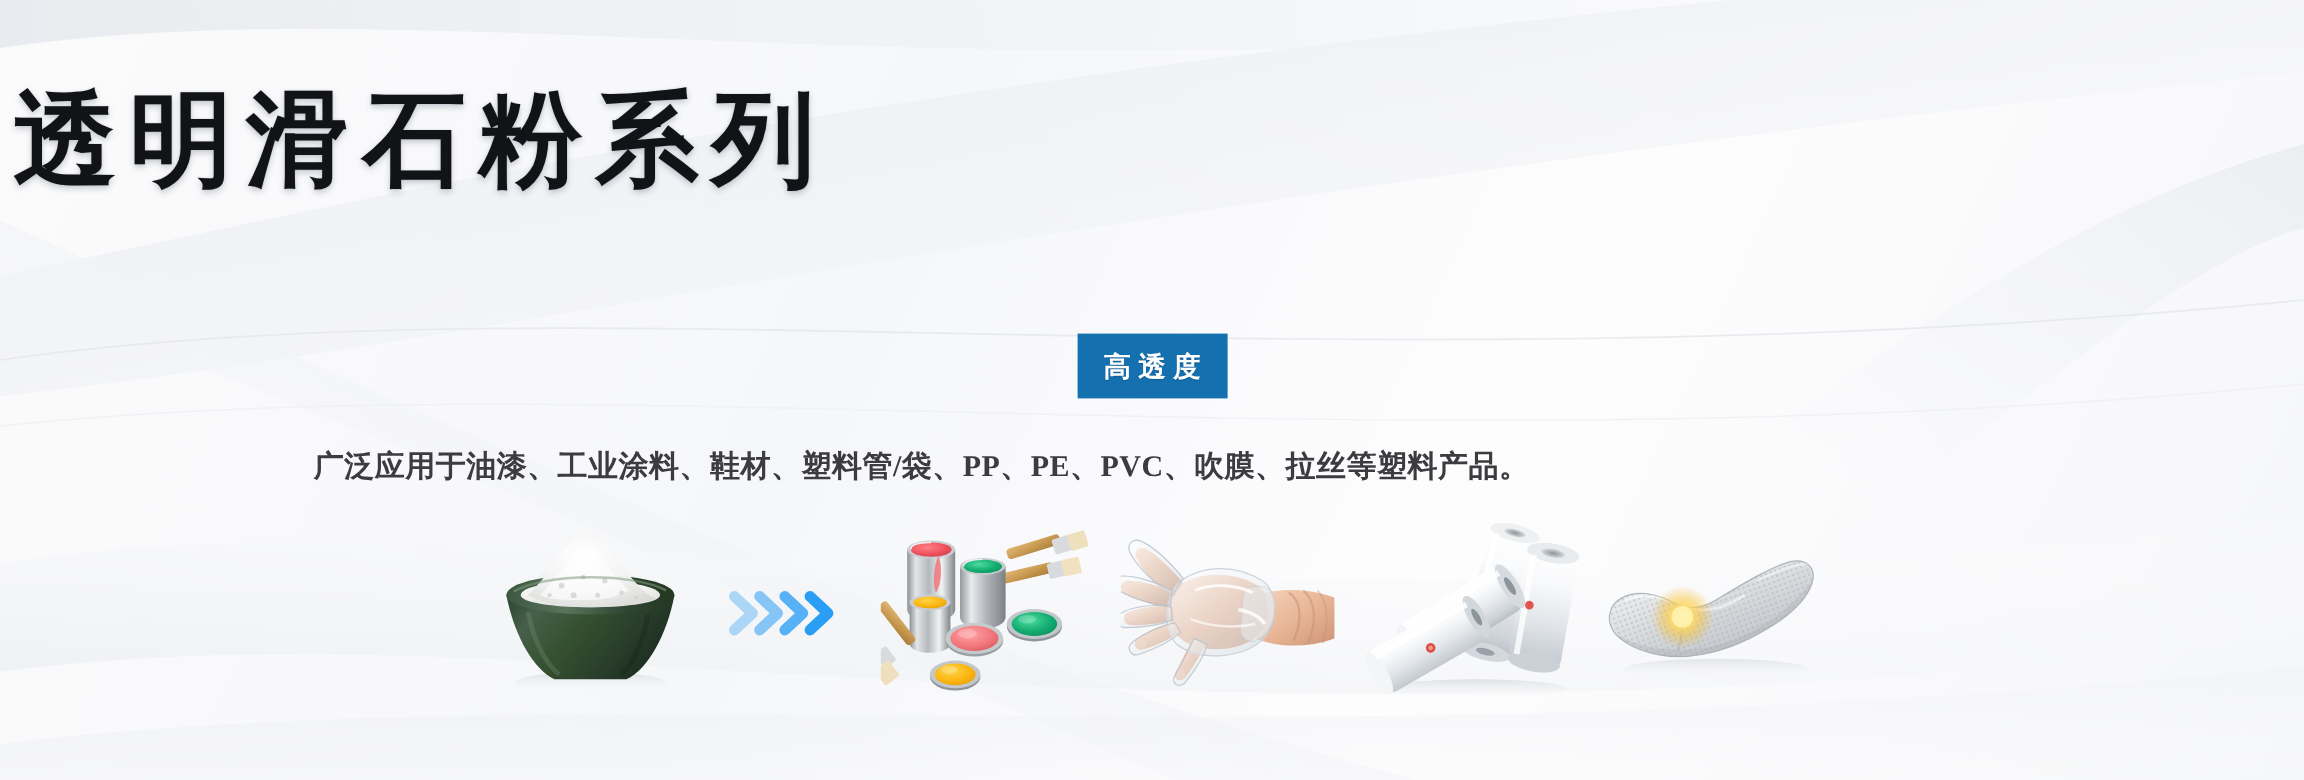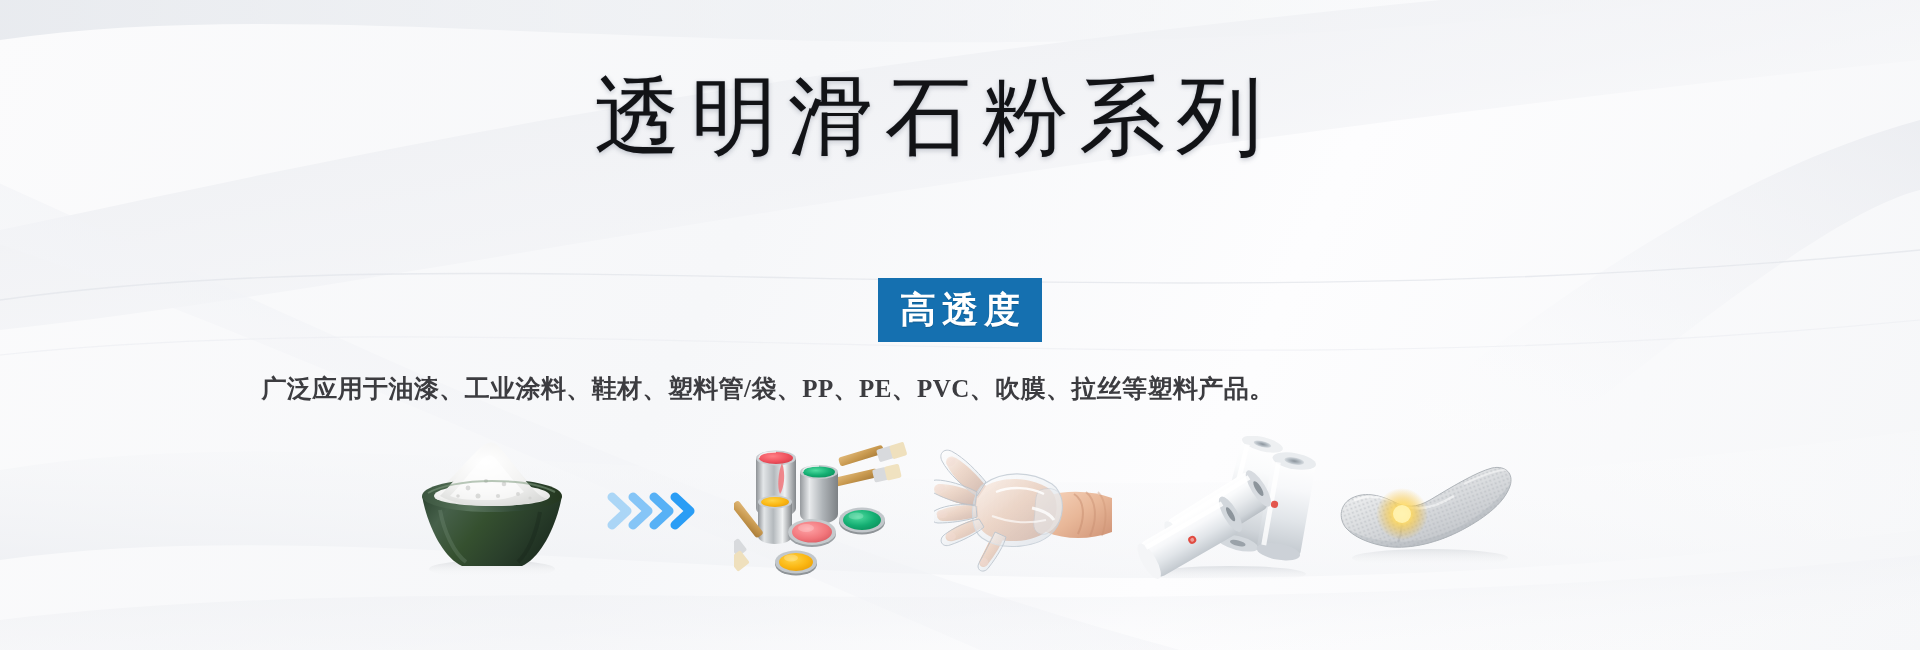--- a/index.html
+++ b/index.html
@@ -30,54 +30,54 @@
     width: 1920px; height: 650px;
     pointer-events: none;
   }
 
   
   .headline {
     position: absolute;
     left: 0;
     top: 74px;
     width: 1856px;
-    text-align: center;
+    text-align: left;
     font-family: "Liberation Serif", "DejaVu Serif", serif;
     font-size: 86px;
     line-height: 1.0;
-    font-weight: 400;
+    font-weight: 700;
     color: #121316;
     letter-spacing: 11px;
     text-indent: 11px;
     text-shadow: 0 2px 5px rgba(80,88,110,0.30), 0 0 1px rgba(60,66,85,0.35);
     white-space: nowrap;
   }
 
   
   .badge-row {
     position: absolute;
     left: 0;
     top: 278px;
     width: 1920px;
     display: flex;
     justify-content: center;
     align-items: flex-start;
     gap: 42px;
   }
   .badge {
-    height: 64px;
+    height: 54px;
     box-sizing: border-box;
     padding: 0 16px;
     display: flex;
     align-items: center;
     justify-content: center;
     background: #1570b0;
     color: #ffffff;
     font-family: "Liberation Serif", "DejaVu Serif", serif;
-    font-size: 36px;
+    font-size: 23px;
     font-weight: 700;
     letter-spacing: 6px;
     text-indent: 6px;
     white-space: nowrap;
     text-shadow: 0 1px 1px rgba(0,0,0,0.18);
   }
 
   
   .subtitle {
     position: absolute;

